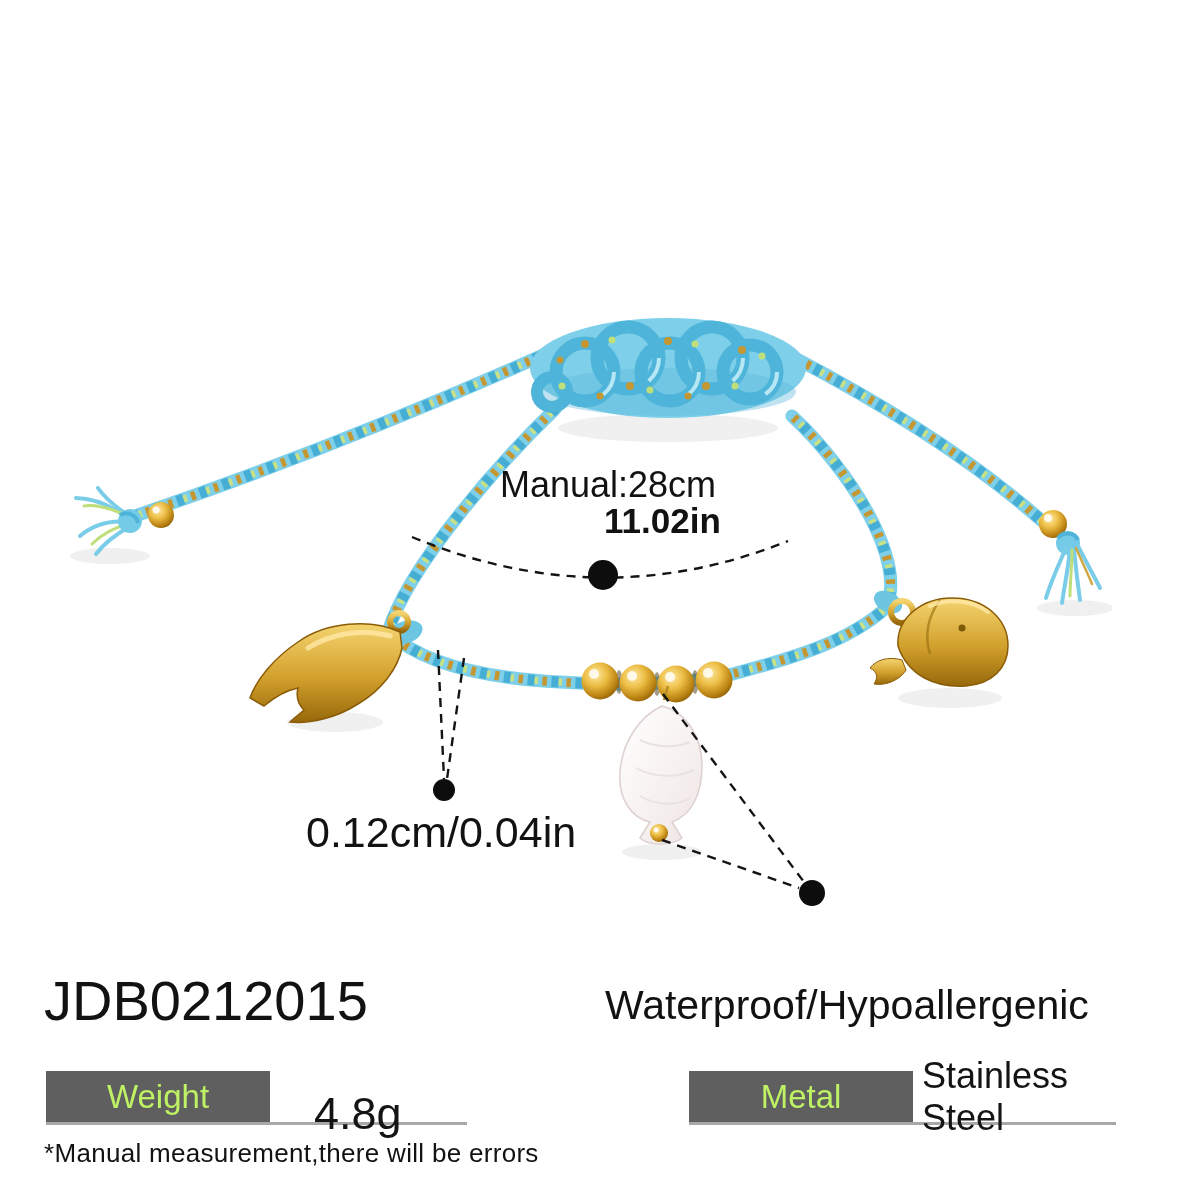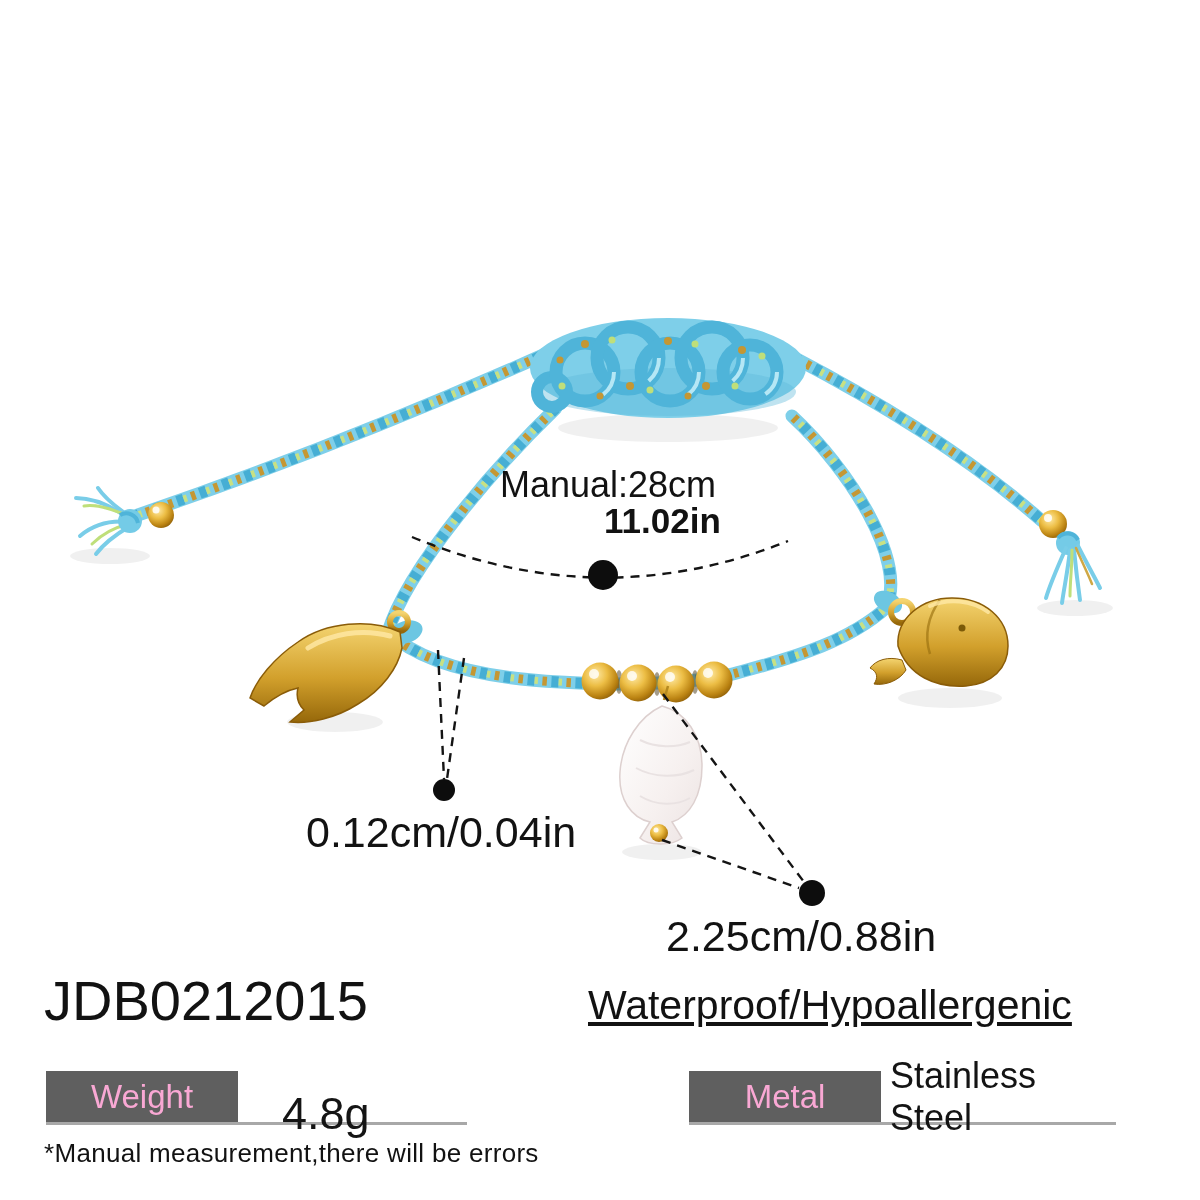--- a/index.html
+++ b/index.html
@@ -7,26 +7,26 @@
     position:relative;width:1200px;height:1200px;background:#ffffff;overflow:hidden;
     font-family:"Liberation Sans", sans-serif;color:#111;
   }
   .canvas svg{position:absolute;left:0;top:0;}
   .txt{position:absolute;white-space:nowrap;line-height:1.05;color:#121212;}
   .len-cm{left:500px;top:466px;font-size:36px;}
   .len-in{left:604px;top:503px;font-size:35px;font-weight:bold;}
   .cord-size{left:306px;top:810px;font-size:43px;}
   .pend-size{left:666px;top:914px;font-size:43px;}
   .sku{left:44px;top:972px;font-size:56px;}
-  .features{left:588px;top:984px;font-size:41px;text-decoration:underline;}
+  .features{left:605px;top:984px;font-size:41px;}
   .note{left:44px;top:1140px;font-size:26px;letter-spacing:.3px;}
   .spec{position:absolute;top:1071px;height:51px;display:flex;align-items:center;border-bottom:3px solid #a8a8a8;}
   .spec-weight{left:46px;width:421px;}
   .spec-metal{left:689px;width:427px;}
-  .spec-label{flex:none;width:192px;height:51px;background:#5f5f5f;color:#f9a8d4;
+  .spec-label{flex:none;width:224px;height:51px;background:#5f5f5f;color:#bef264;
     display:flex;align-items:center;justify-content:center;font-size:33px;}
   .spec-value{color:#141414;}
   .spec-weight .spec-value{margin-left:44px;font-size:45px;margin-top:34px;}
   .spec-metal .spec-value{margin-left:9px;font-size:36px;}
   
   .cordA{stroke:#7ecfe9;stroke-width:13;fill:none;stroke-linecap:round;}
   .cordB{stroke:#46aed4;stroke-width:11;fill:none;stroke-dasharray:7 17;}
   .cordC{stroke:#c59733;stroke-width:9;fill:none;stroke-dasharray:4.5 19.5;stroke-dashoffset:9;}
   .cordD{stroke:#c8e183;stroke-width:7;fill:none;stroke-dasharray:3.5 20.5;stroke-dashoffset:17;}
   .dash{stroke:#141414;stroke-width:2.4;stroke-dasharray:9 7;fill:none;}
@@ -207,21 +207,20 @@
     <g>
       <path class="dash" d="M663 694 L804 882"></path>
       <path class="dash" d="M662 840 L799 888"></path>
       <circle class="dot" cx="812" cy="893" r="13"></circle>
     </g>
   </svg>
 
   <div class="txt len-cm">Manual:28cm</div>
   <div class="txt len-in">11.02in</div>
   <div class="txt cord-size">0.12cm/0.04in</div>
-  <div class="txt pend-size">2.25cm/0.88in</div>
   <div class="txt sku">JDB0212015</div>
   <div class="txt features">Waterproof/Hypoallergenic</div>
 
   <div class="spec spec-weight">
     <div class="spec-label">Weight</div>
     <div class="spec-value">4.8g</div>
   </div>
   <div class="spec spec-metal">
     <div class="spec-label">Metal</div>
     <div class="spec-value">Stainless Steel</div>

